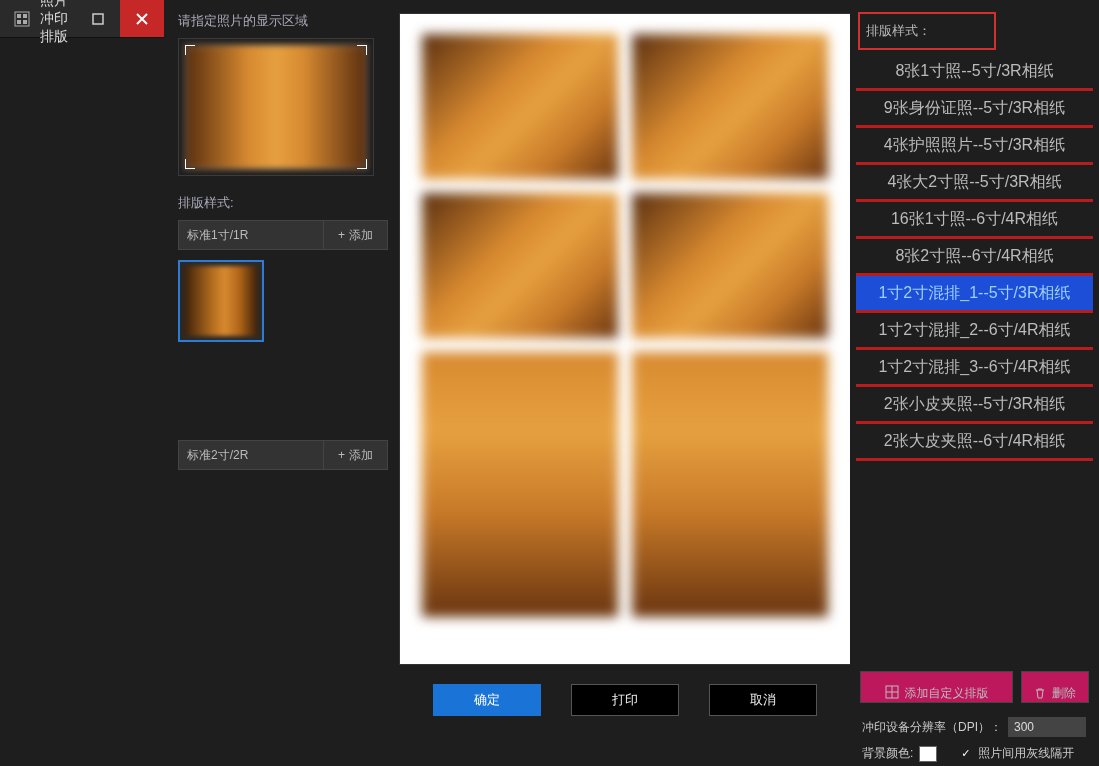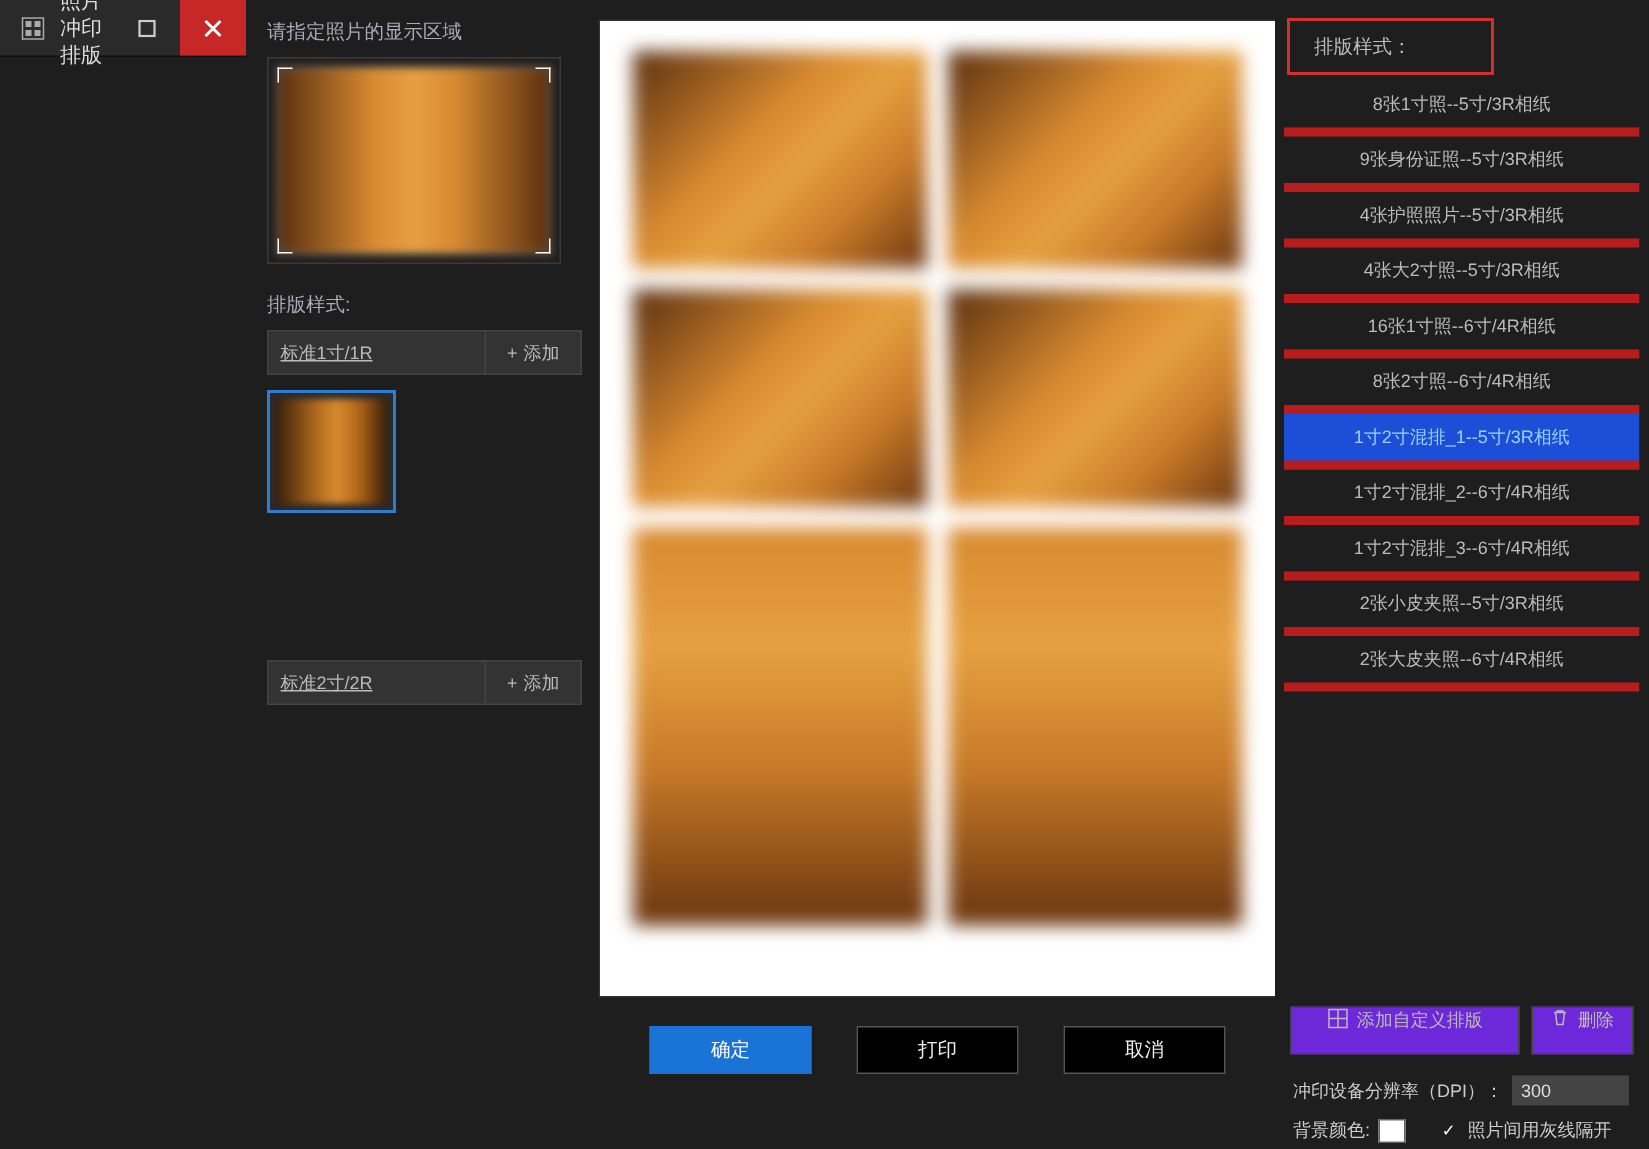--- a/index.html
+++ b/index.html
@@ -101,21 +101,20 @@
   height: 30px;
   background: #333;
   border: 1px solid #444;
   margin-bottom: 10px;
 }
 .add-row .label {
   padding-left: 8px;
   flex: 1;
   color: #bbb;
   font-size: 12px;
-  text-decoration: underline;
 }
 .add-btn {
   width: 64px;
   height: 100%;
   border-left: 1px solid #444;
   display: flex;
   align-items: center;
   justify-content: center;
   gap: 4px;
   color: #bbb;
@@ -186,58 +185,58 @@
 }
 .right-panel {
   width: 249px;
   background: #1e1e1e;
   display: flex;
   flex-direction: column;
   padding-top: 12px;
 }
 .style-header {
   margin: 0 12px 4px 8px;
-  padding: 8px 16px;
+  padding: 8px 6px;
   color: #bbb;
   font-size: 13px;
   border: 2px solid #d32f2f;
   width: 138px;
 }
 .style-list {
   flex: 1;
   overflow-y: auto;
   margin: 0 6px 0 6px;
   position: relative;
 }
 .style-item {
   height: 37px;
   display: flex;
   align-items: center;
   justify-content: center;
   color: #bbb;
-  font-size: 12px;
-  border-bottom: 6px solid #b91c1c;
+  font-size: 16px;
+  border-bottom: 3px solid #b91c1c;
 }
 .style-item.selected {
   background: #1d4ed8;
   color: #9dd0ff;
 }
 .right-actions {
   display: flex;
   gap: 8px;
   margin: 10px 10px;
 }
 .right-btn {
   flex: 1;
   height: 32px;
-  background: #6d28d9;
+  background: #be185d;
   border: 1px solid #444;
   color: #bbb;
   display: flex;
-  align-items: flex-start;
+  align-items: flex-end;
   justify-content: center;
   font-size: 12px;
   gap: 6px;
 }
 .right-btn.small { flex: 0 0 68px; }
 .settings-row {
   display: flex;
   align-items: center;
   margin: 4px 12px;
   color: #ccc;

